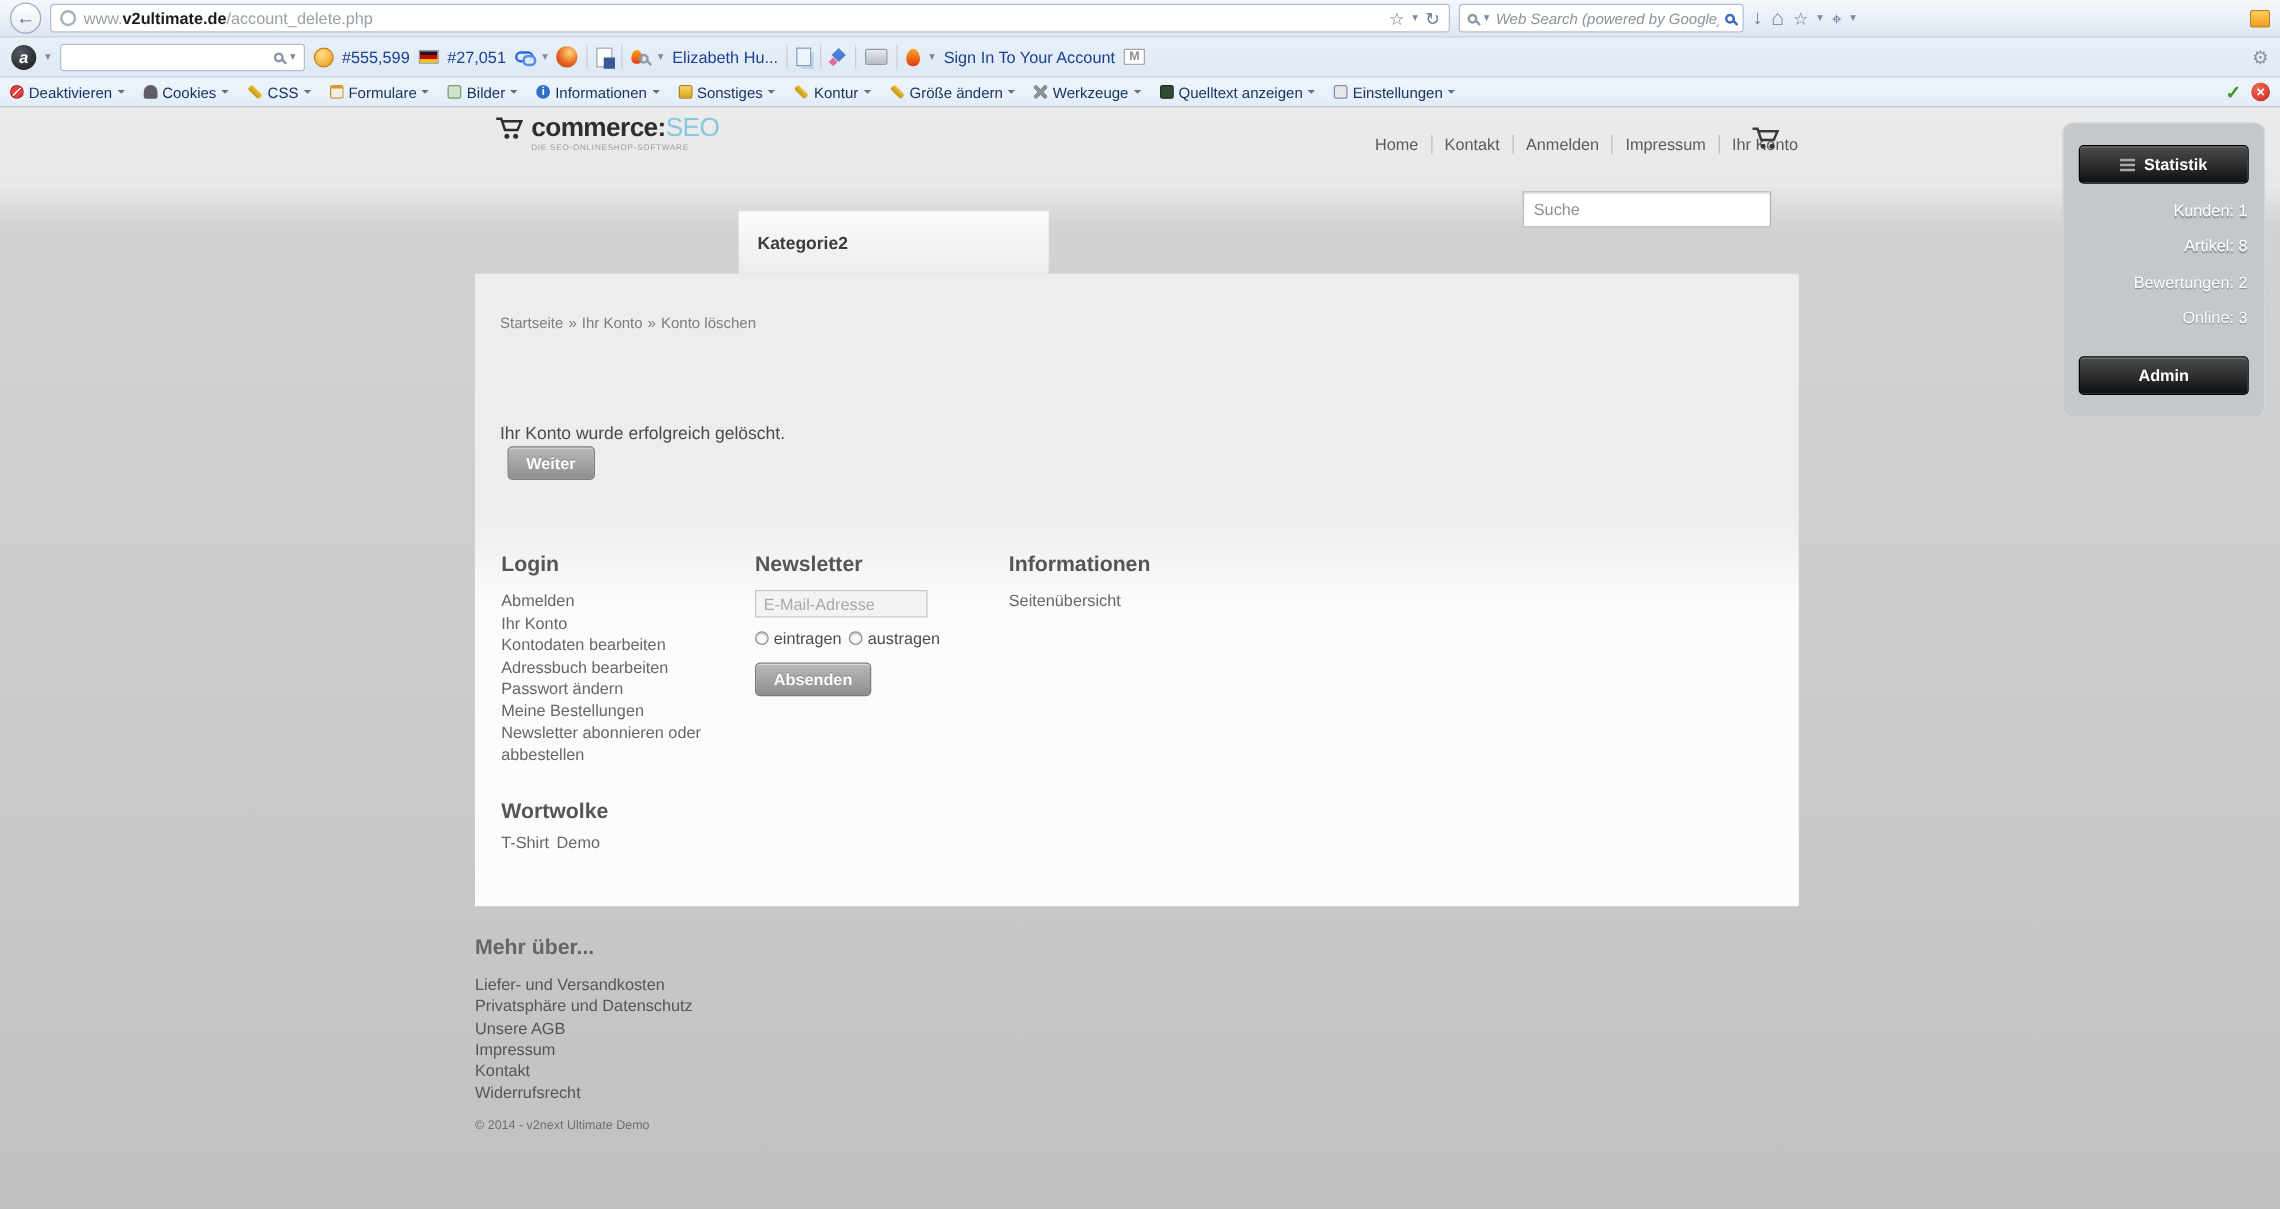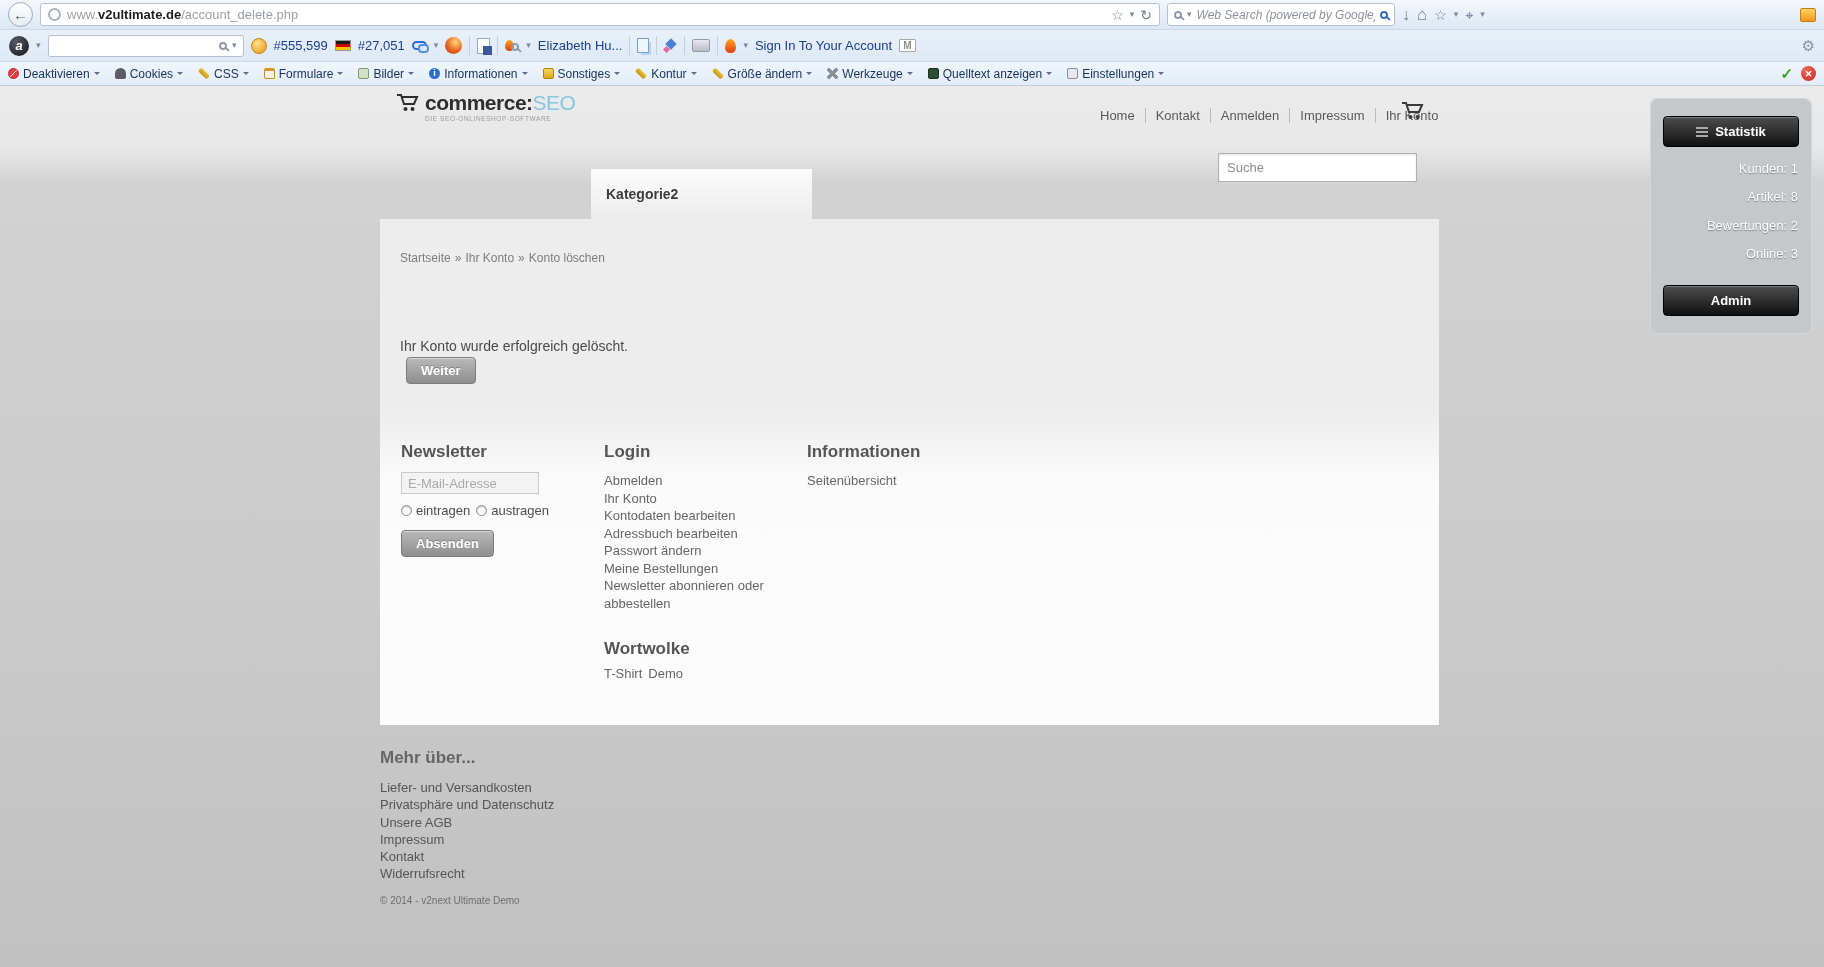--- a/index.html
+++ b/index.html
@@ -145,21 +145,21 @@
   }
   .stat-btn { top:18px; }
   .admin-btn { top:187px; }
   .list-ic { width:12px; height:2px; background:#a9a9a9; box-shadow:0 4px 0 #a9a9a9, 0 8px 0 #a9a9a9; margin-bottom:8px; }
   .stat-row { position:absolute; right:14px; color:#fff; font-size:13px; text-shadow:0 1px 1px rgba(110,110,110,.8); }
   
   .tab { position:absolute; top:83px; height:50px; background:linear-gradient(#fcfcfc,#ececec);
     display:flex; align-items:center; padding-left:15px;
     font-size:14px; font-weight:bold; color:#3c3c3c; cursor:pointer; }
   .tab1 { left:380px; width:209px; border-right:2px solid #e2e2e2; }
-  .tab2 { left:591px; width:221px; }
+  .tab2 { left:591px; width:248px; }
   
   .panel {
     position:absolute; left:380px; top:133px; width:1059px; height:506px;
     background:linear-gradient(180deg,#ededed 0%, #ededed 38%, #f3f3f3 44%, #fbfbfb 52%, #fcfcfc 100%);
   }
   .crumbs { position:absolute; left:20px; top:10px; font-size:12px; color:#7d7d7d;margin-top:22px; }
   .crumbs a { color:#7d7d7d; text-decoration:none; }
   .crumb-sep { padding:0 4px; }
   .page-title { position:absolute; left:0; right:0; top:46px; text-align:center;
     font-size:32px; font-weight:500; color:#3b3b3b; letter-spacing:-0.5px; }
@@ -369,49 +369,49 @@
       </div>
 
     <div class="panel">
       <div class="crumbs">
         <a href="#">Startseite</a><span class="crumb-sep">»</span><a href="#">Ihr Konto</a><span class="crumb-sep">»</span><span>Konto löschen</span>
       </div>
       <div class="msg">Ihr Konto wurde erfolgreich gelöscht.</div>
       <div class="btn-gray weiter">Weiter</div>
 
       <div class="cols">
-        <div class="col">
-          <h3>Newsletter</h3>
-          <input class="nl-input" type="text" placeholder="E-Mail-Adresse" style="">
-          <div class="radio-row">
-            <span class="radio"></span>
-            <label>eintragen</label>
-            <span class="radio"></span>
-            <label>austragen</label>
-          </div>
-          <div class="btn-gray absenden" style="display:inline-flex;">Absenden</div>
-        </div>
         <div class="col">
           <h3>Login</h3>
           <a href="#" style="width:160px;">Abmelden</a>
           <a href="#" style="width:160px;">Ihr Konto</a>
           <a href="#" style="width:160px;">Kontodaten bearbeiten</a>
           <a href="#" style="width:160px;">Adressbuch bearbeiten</a>
           <a href="#" style="width:160px;">Passwort ändern</a>
           <a href="#" style="width:160px;">Meine Bestellungen</a>
           <a href="#" style="width:160px;">Newsletter abonnieren oder abbestellen</a>
           <div class="wordcloud">
             <h3 style="margin:0;">Wortwolke</h3>
             <div class="wc-words">
               <a href="#" class="wc-big">T-Shirt</a>
               <a href="#" class="wc-small">Demo</a>
             </div>
           </div>
         </div>
         <div class="col">
+          <h3>Newsletter</h3>
+          <input class="nl-input" type="text" placeholder="E-Mail-Adresse" style="">
+          <div class="radio-row">
+            <span class="radio"></span>
+            <label>eintragen</label>
+            <span class="radio"></span>
+            <label>austragen</label>
+          </div>
+          <div class="btn-gray absenden" style="display:inline-flex;">Absenden</div>
+        </div>
+        <div class="col">
           <h3>Informationen</h3>
           <a href="#">Seitenübersicht</a>
         </div>
       </div>
     </div>
 
     <div class="pfooter">
       <h3>Mehr über...</h3>
       <a href="#">Liefer- und Versandkosten</a>
       <a href="#">Privatsphäre und Datenschutz</a>

